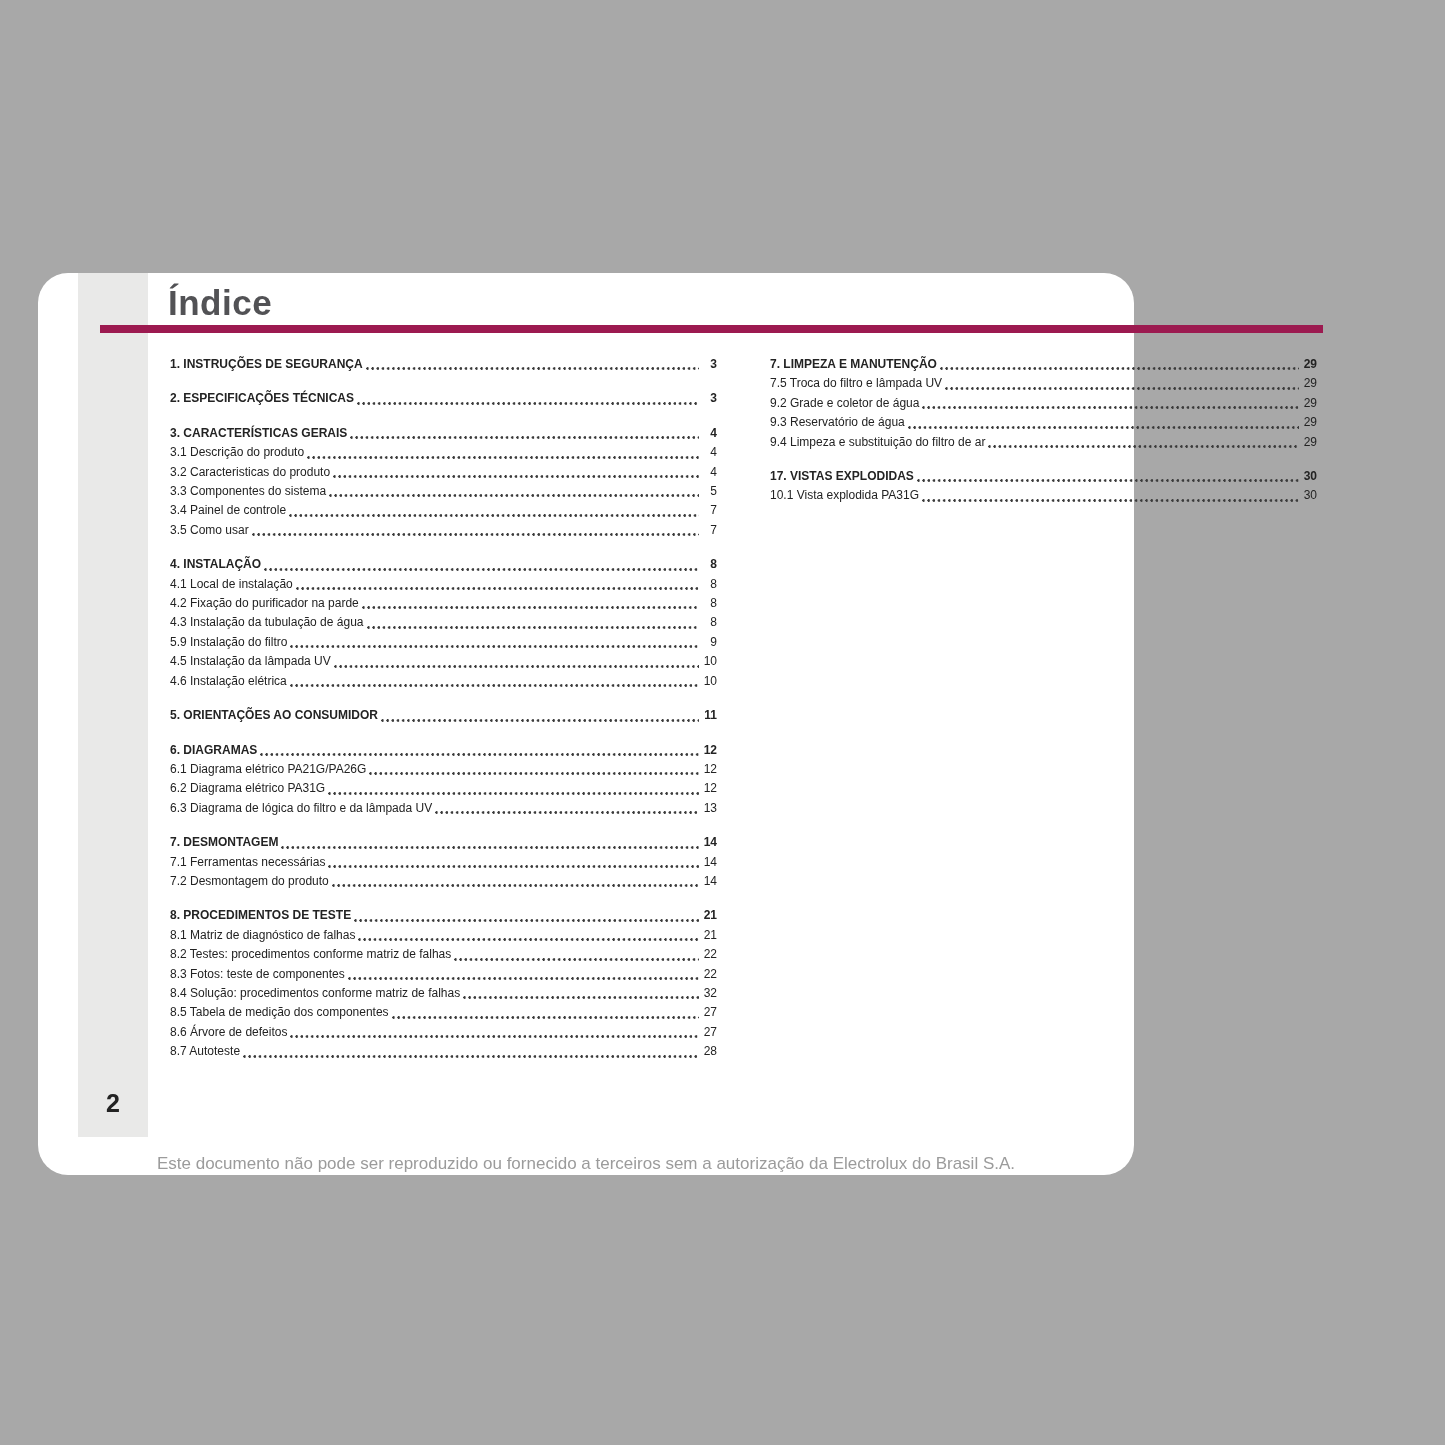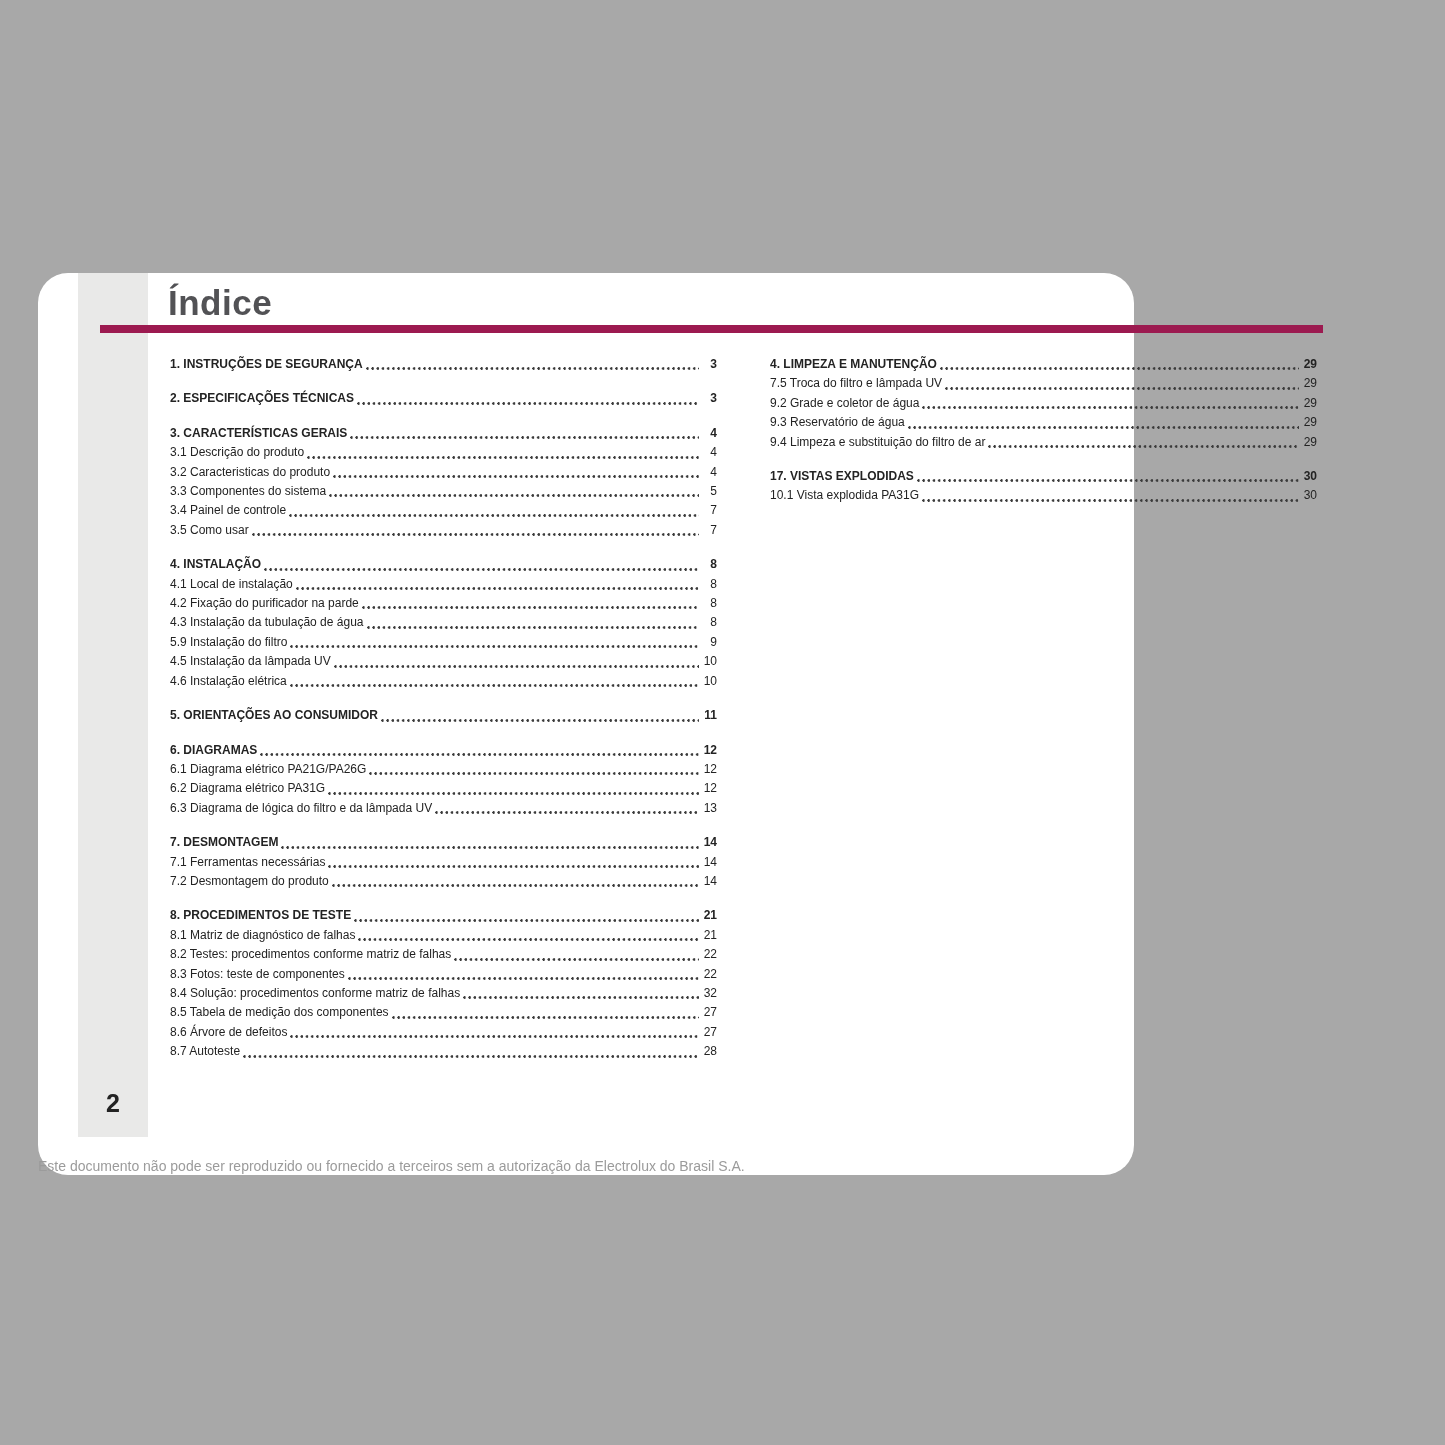--- a/index.html
+++ b/index.html
@@ -78,21 +78,22 @@
     width: 70px;
     text-align: center;
     font-size: 25px;
     font-weight: 700;
     color: #232323;
   }
   .footer-note {
     position: absolute;
     left: 0; bottom: 1px;
     width: 100%;
-    font-size: 14px;
+    text-align: center;
+    font-size: 17px;
     color: #9b9b9b;
   }
 </style>
 </head>
 <body>
 
 <div class="page">
   <div class="side-strip"></div>
 
   <h1 class="page-title">Índice</h1>
@@ -283,21 +284,21 @@
       <div class="toc-row">
         <span class="toc-label">8.7 Autoteste</span>
         <span class="toc-dots"></span>
         <span class="toc-page">28</span>
       </div>
     </div>
 
   <div class="toc-col right">
 
       <div class="toc-row bold">
-        <span class="toc-label">4. LIMPEZA E MANUTENÇÃO</span>
+        <span class="toc-label">7. LIMPEZA E MANUTENÇÃO</span>
         <span class="toc-dots"></span>
         <span class="toc-page">29</span>
       </div>
 
       <div class="toc-row">
         <span class="toc-label">7.5 Troca do filtro e lâmpada UV</span>
         <span class="toc-dots"></span>
         <span class="toc-page">29</span>
       </div>
 

